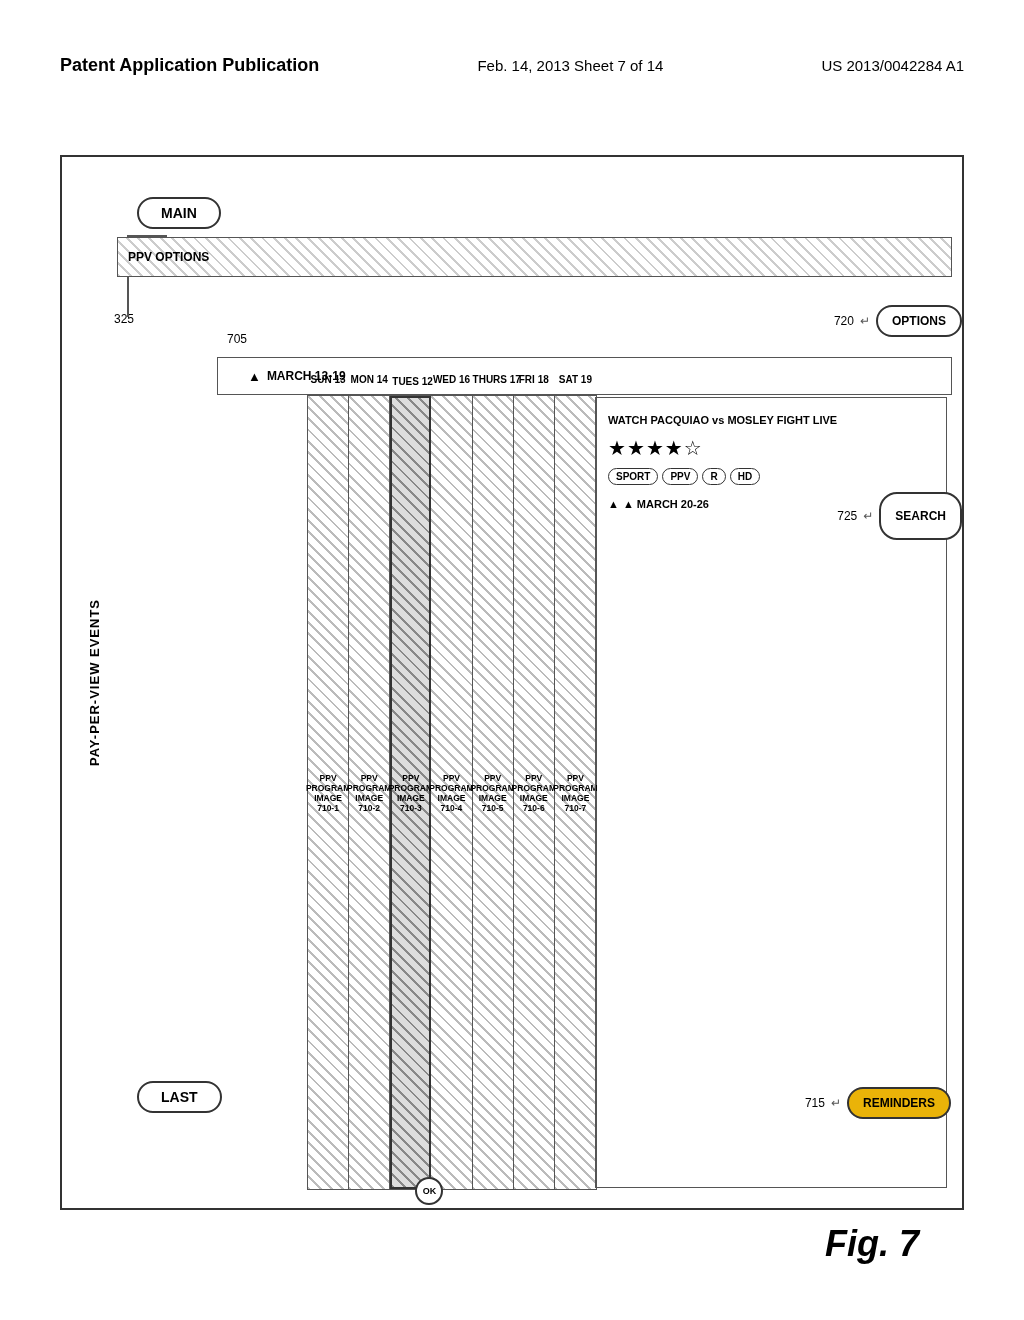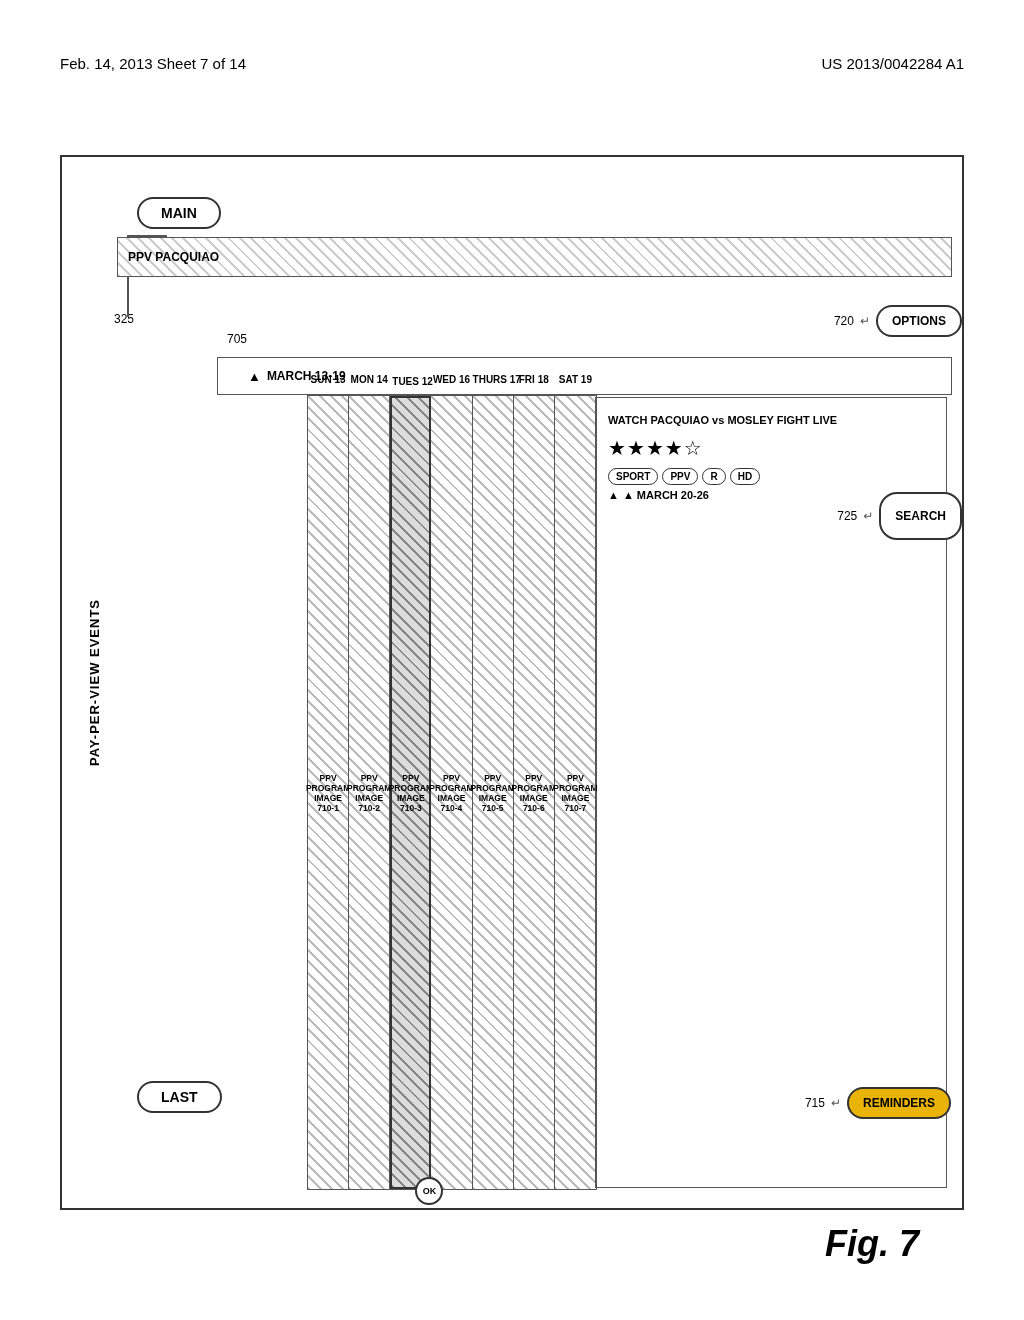--- a/index.html
+++ b/index.html
@@ -135,20 +135,21 @@
       position: absolute;
       inset: 0;
     }
   </style>
 </head>
 <body>
 
 <div class="page">
 
   <div class="header">
+    <span class="header-left">Patent Application Publication</span>
     <span class="header-center">Feb. 14, 2013   Sheet 7 of 14</span>
     <span class="header-right">US 2013/0042284 A1</span>
   </div>
 
   <div class="diagram">
     <div class="diag-inner">
 
       <div style="position:absolute; left:18px; top:0; bottom:0; width:30px; display:flex; align-items:center; justify-content:center;">
         <div style="transform:rotate(-90deg); white-space:nowrap; font-size:13px; font-weight:bold; letter-spacing:1px;">PAY-PER-VIEW EVENTS</div>
       </div>
@@ -157,21 +158,21 @@
 
       <div class="last-btn">LAST</div>
 
       <div style="position:absolute; top:155px; left:52px; font-size:12px;">325</div>
 
       <div style="position:absolute; top:80px; left:65px; width:2px; height:80px; background:#555;"></div>
 
       <div style="position:absolute; top:78px; left:65px; width:40px; height:2px; background:#555;"></div>
 
       <div class="ppv-calendar-row">
-        <span class="ppv-calendar-text">PPV PACQUIAO</span>
+        <span class="ppv-calendar-text">PPV OPTIONS</span>
       </div>
 
       <div style="position:absolute; top:175px; left:165px; font-size:12px;">705</div>
 
       <div class="march-row">
         <span class="march-arrow">▲</span>
         <span style="font-size:12px; font-weight:bold;">MARCH 13-19</span>
       </div>
 
       <div style="position:absolute; top:238px; left:245px; width:290px; bottom:18px; border:1.5px solid #555;">
@@ -242,21 +243,21 @@
         <div style="font-size:11px; font-weight:bold; line-height:1.4; margin-bottom:8px;">WATCH PACQUIAO vs MOSLEY FIGHT LIVE</div>
 
         <div style="display:flex; align-items:center; margin-bottom:8px; gap:1px;">
           <span style="font-size:20px;">★</span>
           <span style="font-size:20px;">★</span>
           <span style="font-size:20px;">★</span>
           <span style="font-size:20px;">★</span>
           <span style="font-size:20px;">☆</span>
         </div>
 
-        <div style="display:flex; gap:4px; margin-bottom:4px; align-items:center; flex-wrap:wrap;">
+        <div style="display:flex; gap:4px; margin-bottom:13px; align-items:center; flex-wrap:wrap;">
           <span style="border:1.5px solid #333; border-radius:12px; padding:2px 7px; font-size:10px; font-weight:bold; background:#fff;">SPORT</span>
           <span style="border:1.5px solid #333; border-radius:12px; padding:2px 7px; font-size:10px; font-weight:bold; background:#fff;">PPV</span>
           <span style="border:1.5px solid #333; border-radius:12px; padding:2px 7px; font-size:10px; font-weight:bold; background:#fff;">R</span>
           <span style="border:1.5px solid #333; border-radius:12px; padding:2px 7px; font-size:10px; font-weight:bold; background:#fff;">HD</span>
         </div>
 
         <div style="display:flex; align-items:center; font-size:11px; font-weight:bold; margin-bottom:14px;">
           <span style="margin-right:4px;">▲</span>
           <span>▲ MARCH 20-26</span>
         </div>

